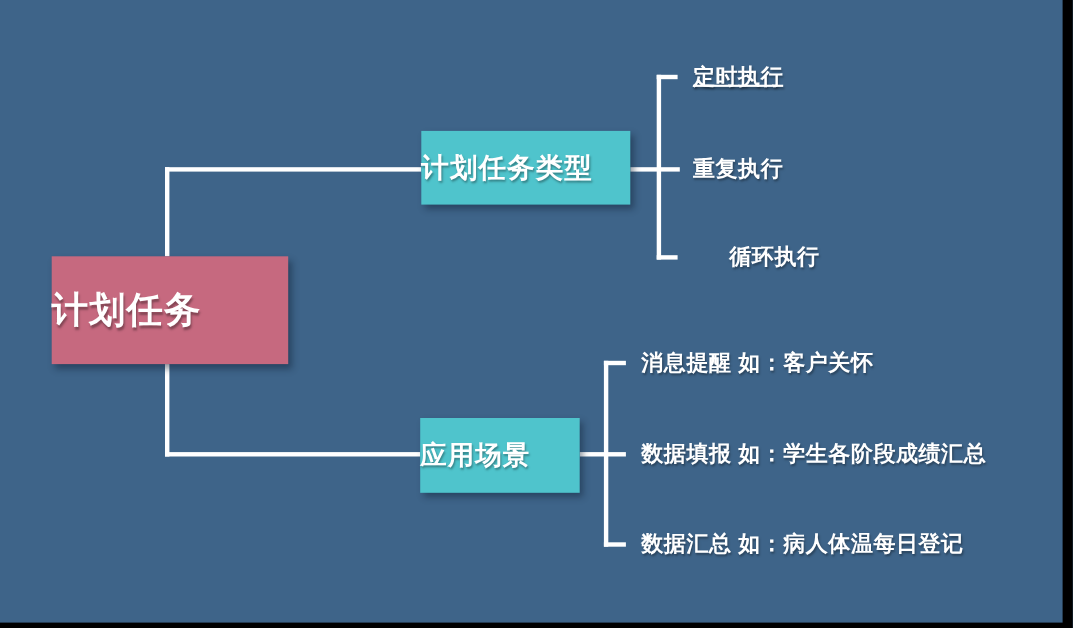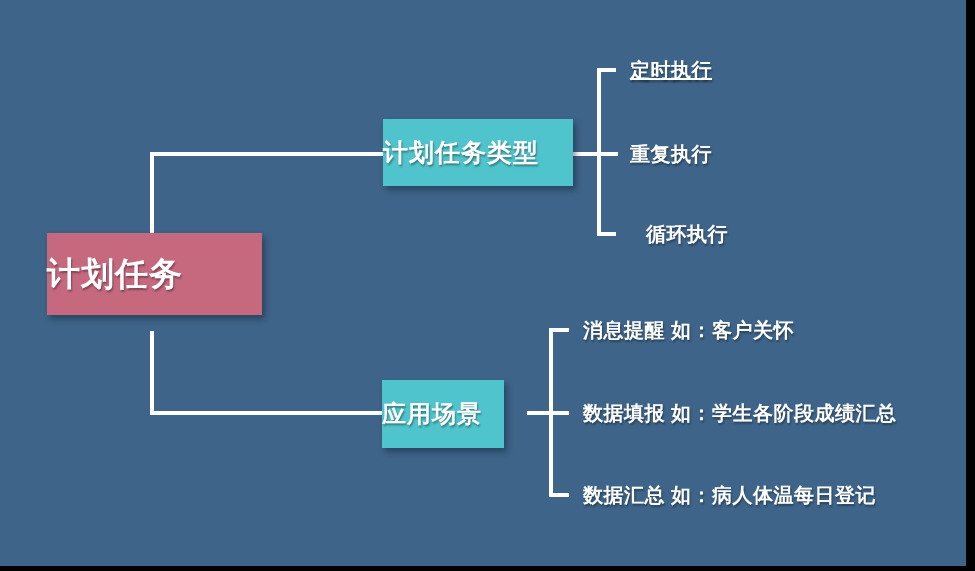--- a/index.html
+++ b/index.html
@@ -19,31 +19,31 @@
     position:absolute;
     display:flex; align-items:center; 
     color: var(--label-text, #ffffff);
     font-weight:bold;
     text-shadow: 1px 2px 2px rgba(0,0,0,0.35);
     box-shadow: 3px 4px 6px rgba(15,30,50,0.45);
     letter-spacing:1px;
     cursor:default;
   }
   .node-root {
-    left:47px; top:233px; width:215px; height:82px;
+    left:47px; top:233px; width:215px; height:98px;
     background: var(--root-node, #c6697f);
     font-size:33px;
   }
   .node-branch-1 {
     left:383px; top:119px; width:190px; height:67px;
     background: var(--branch-node, #4fc4cc);
     font-size:25px;
   }
   .node-branch-2 {
-    left:382px; top:380px; width:122px; height:68px;
+    left:382px; top:380px; width:145px; height:68px;
     background: var(--branch-node, #4fc4cc);
     font-size:24px;
   }
   .line {
     position:absolute;
     background: var(--connector, #ffffff);
   }
   .leaf {
     position:absolute;
     color: var(--label-text, #ffffff);
@@ -86,20 +86,20 @@
     <div class="node node-branch-1">
       <span>计划任务类型</span>
     </div>
 
     <div class="node node-branch-2">
       <span>应用场景</span>
     </div>
 
     <div class="leaf" style="left:630px;top:56px;text-decoration:underline;">定时执行</div>
     <div class="leaf" style="left:630px;top:140px;">重复执行</div>
-    <div class="leaf" style="left:646px;top:220px;">循环执行</div>
+    <div class="leaf" style="left:663px;top:220px;">循环执行</div>
 
     <div class="leaf" style="left:583px;top:316px;text-align:right;">消息提醒 如：客户关怀</div>
     <div class="leaf" style="left:583px;top:399px;">数据填报 如：学生各阶段成绩汇总</div>
     <div class="leaf" style="left:583px;top:481px;">数据汇总 如：病人体温每日登记</div>
 
   </div>
 </div>
 
 </body></html>

